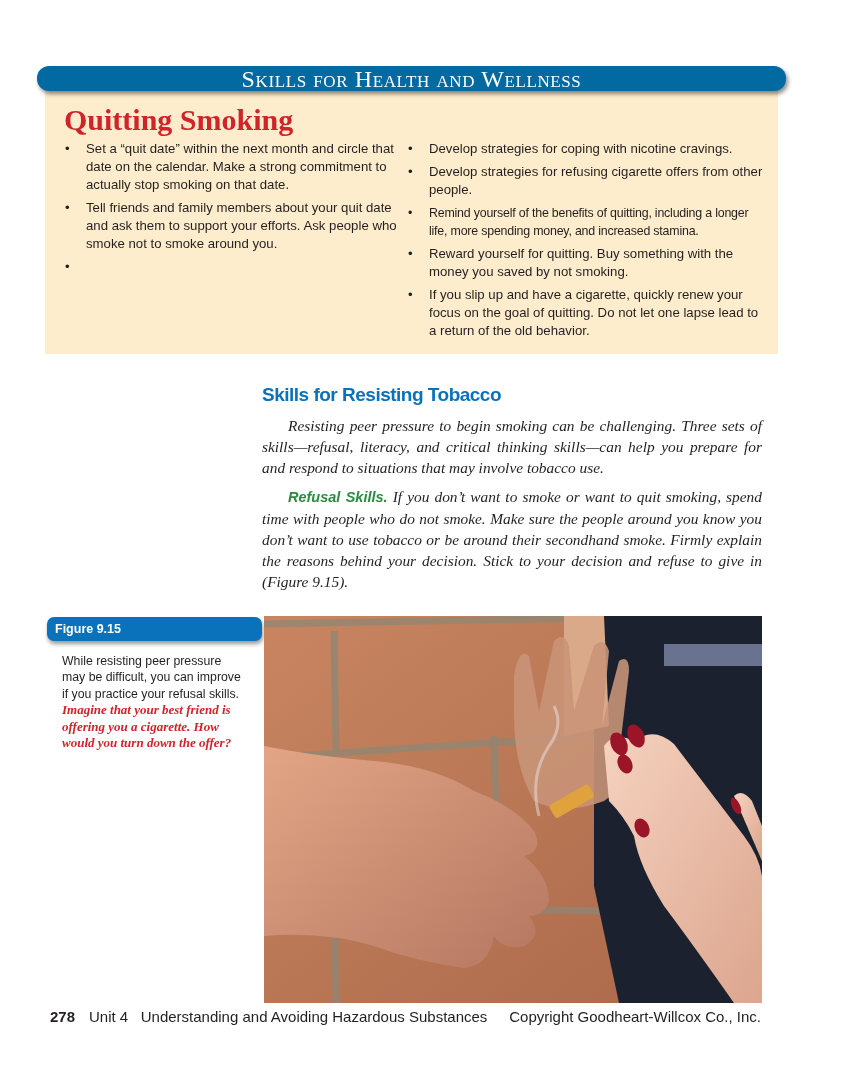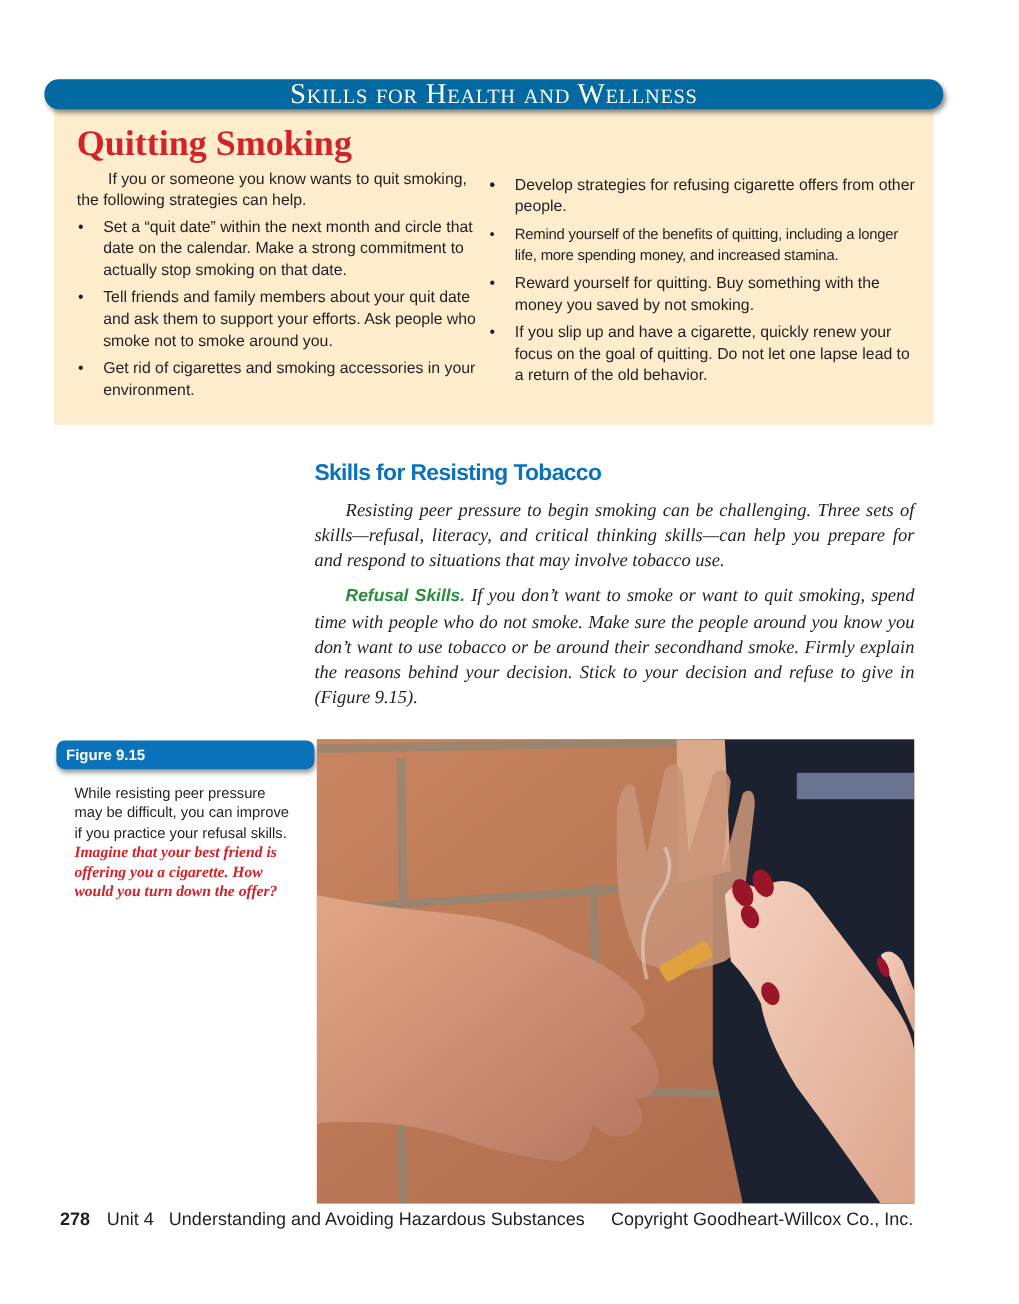--- a/index.html
+++ b/index.html
@@ -87,31 +87,30 @@
 <body>
 
 <div class="banner">
   <span class="banner-title">Skills for Health and Wellness</span>
 </div>
 
 <div class="skills-box">
   <div class="box-title">Quitting Smoking</div>
 
   <div class="col col-left">
-    <p class="intro">If you or someone you know wants to quit smoking, the following strategies can help.</p>
     <ul>
       <li><span class="bullet">•</span><span>Set a “quit date” within the next month and circle that date on the calendar. Make a strong commitment to actually stop smoking on that date.</span></li>
       <li><span class="bullet">•</span><span>Tell friends and family members about your quit date and ask them to support your efforts. Ask people who smoke not to smoke around you.</span></li>
-      <li><span class="bullet">•</span><span>Get rid of cigarettes and smoking accessories in your environment.</span></li>
+      <li><span class="bullet">•</span></li>
     </ul>
   </div>
 
   <div class="col col-right">
     <ul>
-      <li><span class="bullet">•</span></li>
+      <li><span class="bullet">•</span><span>Develop strategies for coping with nicotine cravings.</span></li>
       <li><span class="bullet">•</span><span>Develop strategies for refusing cigarette offers from other people.</span></li>
       <li class="tight"><span class="bullet">•</span><span>Remind yourself of the benefits of quitting, including a longer life, more spending money, and increased stamina.</span></li>
       <li><span class="bullet">•</span><span>Reward yourself for quitting. Buy something with the money you saved by not smoking.</span></li>
       <li><span class="bullet">•</span><span>If you slip up and have a cigarette, quickly renew your focus on the goal of quitting. Do not let one lapse lead to a return of the old behavior.</span></li>
     </ul>
   </div>
 </div>
 
 <div class="section-heading">Skills for Resisting Tobacco</div>
 <p class="body-text p1">Resisting peer pressure to begin smoking can be challenging. Three sets of skills—refusal, literacy, and critical thinking skills—can help you prepare for and respond to situations that may involve tobacco use.</p>

